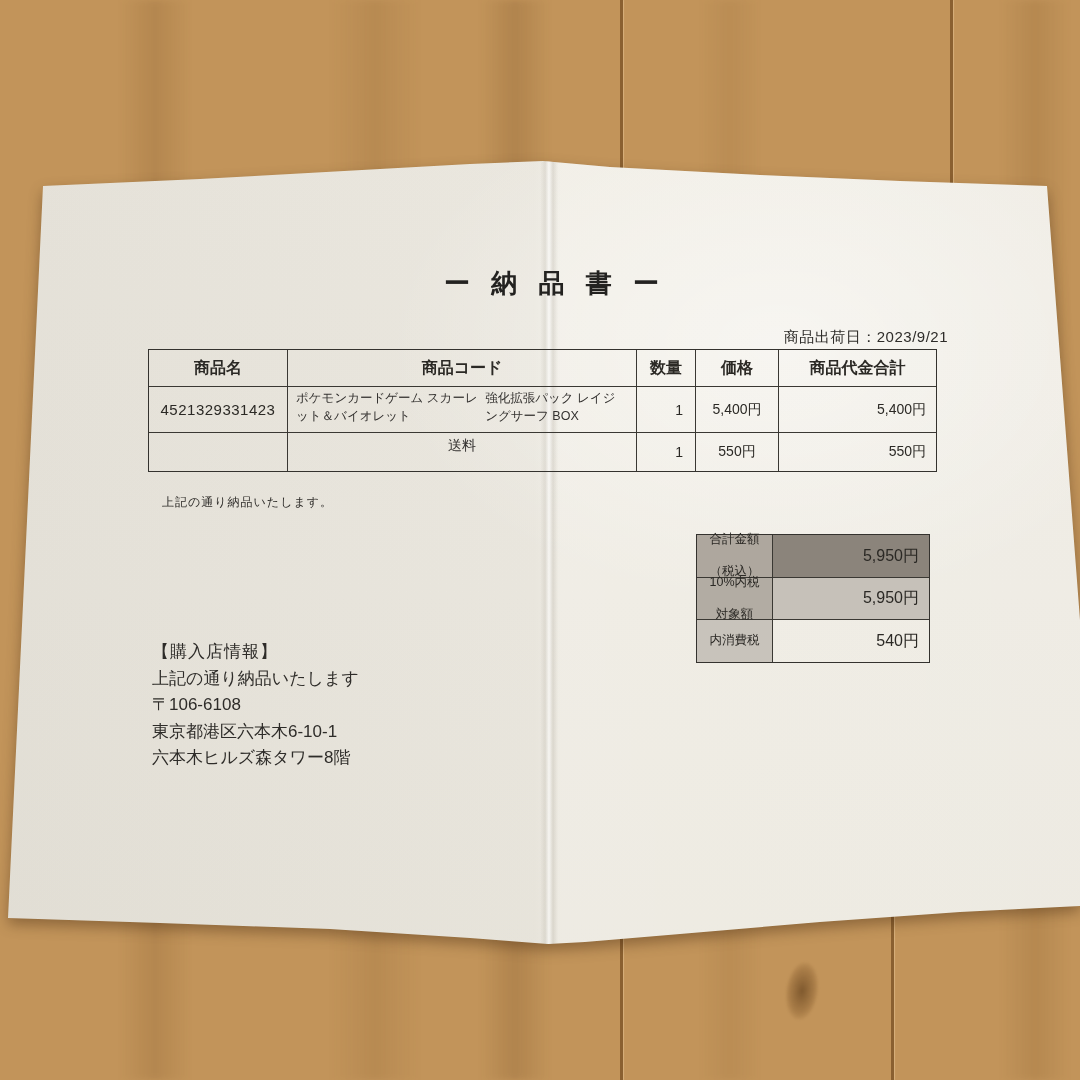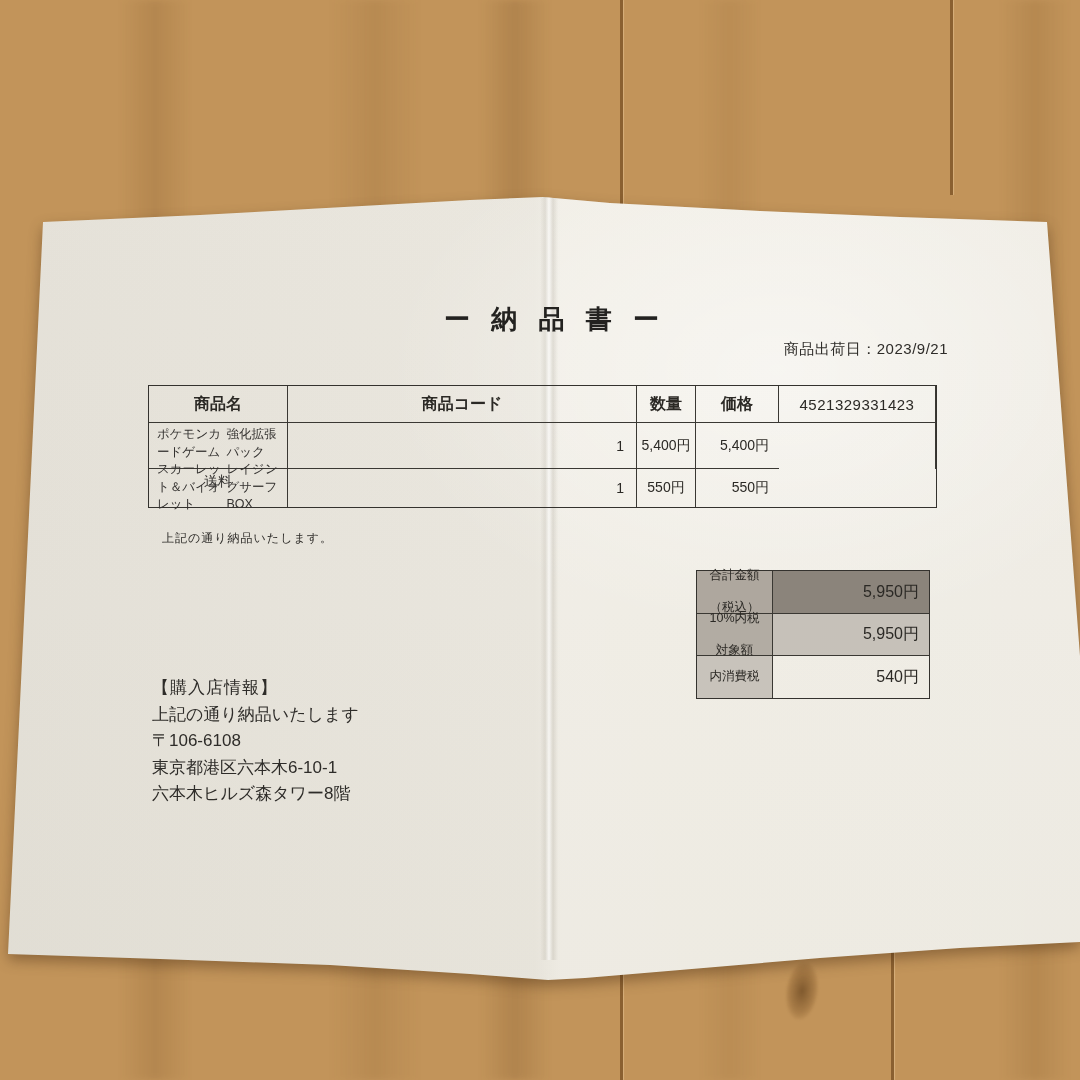--- a/index.html
+++ b/index.html
@@ -17,21 +17,21 @@
       linear-gradient(90deg,#c89c63 0%,#c2945a 9%,#b6864a 16%,#c49а5f 22%,#c79a5f 28%,#aa7b41 40%,#b98b50 48%,#c99d64 55%,#c59759 66%,#cda26a 76%,#bf9156 86%,#c89a60 100%);
     background-color:#c2945a;
   }
   .streak{position:absolute;top:0;bottom:0;filter:blur(3px);}
   .seam{position:absolute;width:3px;background:rgba(92,52,14,0.55);box-shadow:1px 0 1px rgba(255,230,190,0.35);}
   .knot{
     position:absolute;left:786px;top:962px;width:32px;height:58px;border-radius:50%;
     background:radial-gradient(ellipse at center, rgba(72,40,10,0.55) 0%, rgba(100,60,20,0.25) 55%, transparent 75%);
     transform:rotate(8deg);filter:blur(1px);
   }
-  .paper-wrap{position:absolute;inset:0;filter:drop-shadow(0 6px 7px rgba(55,30,8,0.38));margin-top:36px;}
+  .paper-wrap{position:absolute;inset:0;filter:drop-shadow(0 6px 7px rgba(55,30,8,0.38));}
   .paper{
     position:absolute;inset:0;
     background:
       radial-gradient(ellipse 560px 380px at 72% 32%, rgba(255,255,255,0.45), transparent 70%),
       linear-gradient(90deg, rgba(70,60,40,0.07) 0%, rgba(70,60,40,0.035) 49.5%, rgba(255,255,255,0.06) 52%, rgba(255,255,255,0.02) 100%),
       linear-gradient(180deg,#f1eee6 0%,#efece4 55%,#ece9e0 100%);
     clip-path:polygon(
       43px 186px, 200px 179px, 380px 169px, 470px 164px, 543px 161px,
       610px 167px, 760px 175px, 900px 181px, 1047px 186px,
       1080px 620px, 1080px 906px,
@@ -42,21 +42,21 @@
   }
   .crease{
     position:absolute;left:540px;top:150px;bottom:120px;width:18px;
     background:linear-gradient(90deg, transparent 0%, rgba(90,80,60,0.10) 28%, rgba(255,255,255,0.55) 50%, rgba(90,80,60,0.12) 72%, transparent 100%);
   }
   .doc-title{
     position:absolute;left:380px;top:266px;width:350px;
     text-align:center;font-size:26px;font-weight:bold;letter-spacing:7px;color:#232220;
   }
   .ship-date{
-    position:absolute;left:700px;top:304px;width:248px;
+    position:absolute;left:700px;top:328px;width:248px;
     text-align:right;font-size:15px;color:#2e2c29;letter-spacing:0.5px;
   }
   .items-table{
     position:absolute;left:148px;top:349px;
     display:grid;
     grid-template-columns:139px 349px 59px 83px 157px;
     grid-template-rows:37px 46px 38px;
     border:1.6px solid #34322e;
     background:rgba(255,255,255,0.0);
   }
@@ -125,20 +125,21 @@
 
       <div class="doc-title">ー 納 品 書 ー</div>
 
       <div class="ship-date">商品出荷日：2023/9/21</div>
 
       <div class="items-table">
         <div class="cell hdr">商品名</div>
         <div class="cell hdr">商品コード</div>
         <div class="cell hdr">数量</div>
         <div class="cell hdr">価格</div>
+        <div class="cell hdr last-col">商品代金合計</div>
 
         <div class="cell code">4521329331423</div>
         <div class="cell name">
           <span>ポケモンカードゲーム スカーレット＆バイオレット</span>
           <span>強化拡張パック レイジングサーフ BOX</span>
         </div>
         <div class="cell qty">1</div>
         <div class="cell price">5,400円</div>
         <div class="cell amount last-col">5,400円</div>
 

